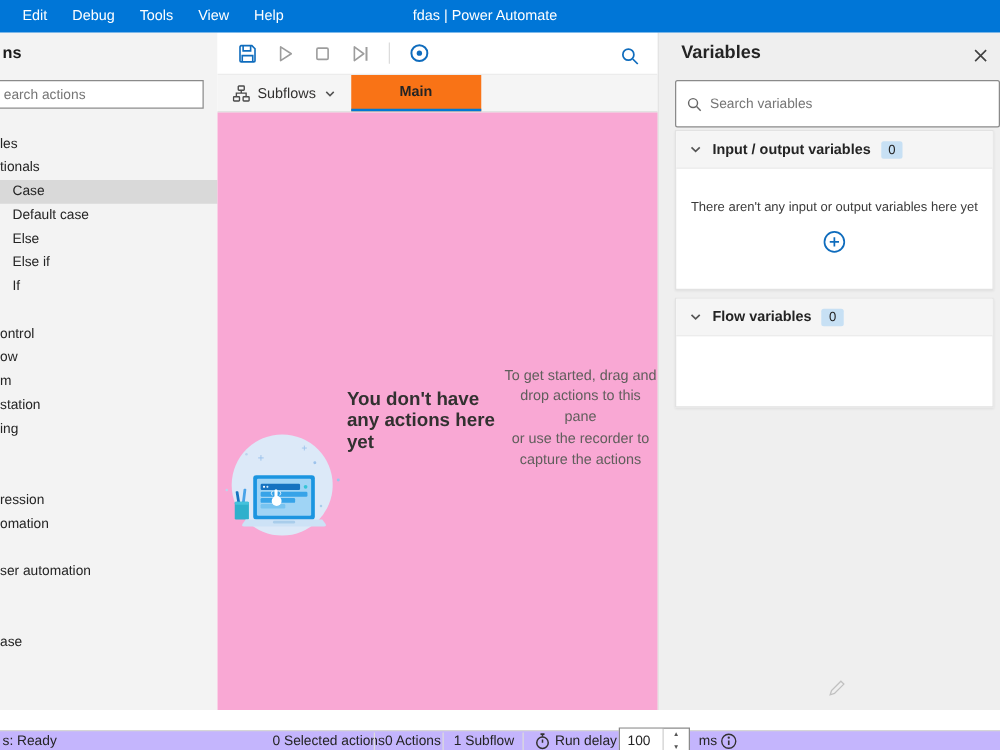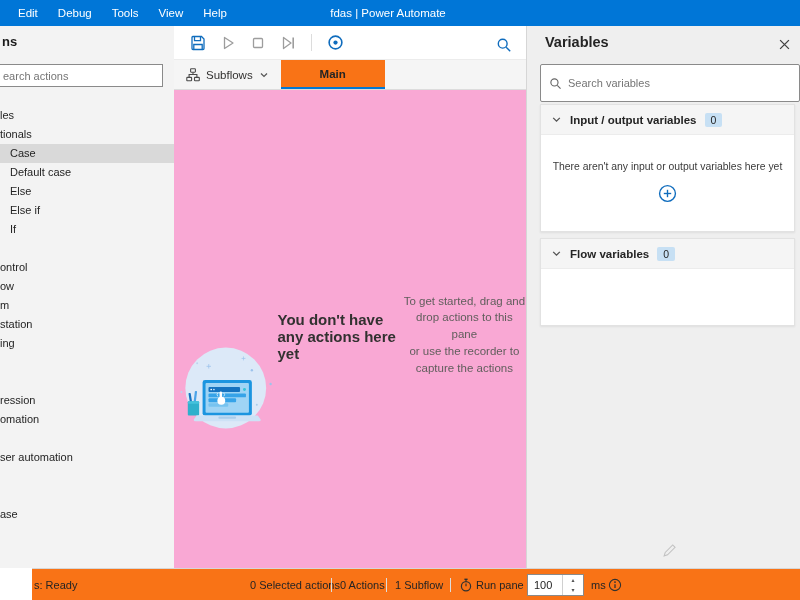--- a/index.html
+++ b/index.html
@@ -50,21 +50,21 @@
   .card1{top:78px;height:128px;}
   .card2{top:212px;height:88px;}
   .card-body{flex:1;display:flex;flex-direction:column;align-items:center;}
   .card-empty{font-size:10.4px;color:#3b3b3b;text-align:center;white-space:nowrap;width:100%;}
   .card1 .card-empty{margin-top:26px;}
   .card1 .plus-wrap{margin-top:12px;}
   .card2 .card-empty{margin-top:24px;}
   .pencil-deco{position:absolute;left:135px;top:517px;opacity:.9;}
 
   
-  .statusbar{position:absolute;left:0;right:0;bottom:0;height:32px;background:#f97316;border-top:1px solid #d6d6d6;font-size:11px;color:#242424;margin-left:32px;}
+  .statusbar{position:absolute;left:0;right:0;bottom:0;height:16px;background:#c4b5fd;border-top:1px solid #d6d6d6;font-size:11px;color:#242424;}
   .sb-item{position:absolute;top:50%;transform:translateY(-50%);white-space:nowrap;}
   .sb-div{position:absolute;top:50%;transform:translateY(-50%);width:1px;height:14px;background:#dcdcdc;}
   .spinner{left:495px;width:57px;height:22px;border:1px solid #8a8a8a;background:#fff;display:flex;}
   .spinner input{width:34px;border:none;outline:none;font-size:11px;padding-left:6px;color:#242424;}
   .spin-arrows{display:flex;flex-direction:column;border-left:1px solid #d0d0d0;flex:1;}
   .spin-arrows span{flex:1;display:flex;align-items:center;justify-content:center;font-size:6px;color:#555;line-height:1;}
 </style>
 </head>
 <body>
 
@@ -272,21 +272,21 @@
   <span class="sb-item" style="left:363px">1 Subflow</span>
   <span class="sb-div" style="left:418px"></span>
   <span class="sb-item" style="left:427px">
     <svg width="14" height="14" viewBox="0 0 14 14" style="display:block">
       <circle cx="7" cy="8.2" r="4.6" fill="none" stroke="#323130" stroke-width="1.2"></circle>
       <line x1="7" y1="8.2" x2="7" y2="5.6" stroke="#323130" stroke-width="1.2"></line>
       <line x1="5.4" y1="1.3" x2="8.6" y2="1.3" stroke="#323130" stroke-width="1.4"></line>
       <line x1="7" y1="1.3" x2="7" y2="3.4" stroke="#323130" stroke-width="1.2"></line>
     </svg>
   </span>
-  <span class="sb-item" style="left:444px">Run pane</span>
+  <span class="sb-item" style="left:444px">Run delay</span>
   <span class="sb-item spinner">
     <input value="100" style="">
     <span class="spin-arrows">
       <span>▴</span>
       <span>▾</span>
     </span>
   </span>
   <span class="sb-item" style="left:559px">ms</span>
   <span class="sb-item" style="left:576px">
     <svg width="14" height="14" viewBox="0 0 14 14" style="display:block">

